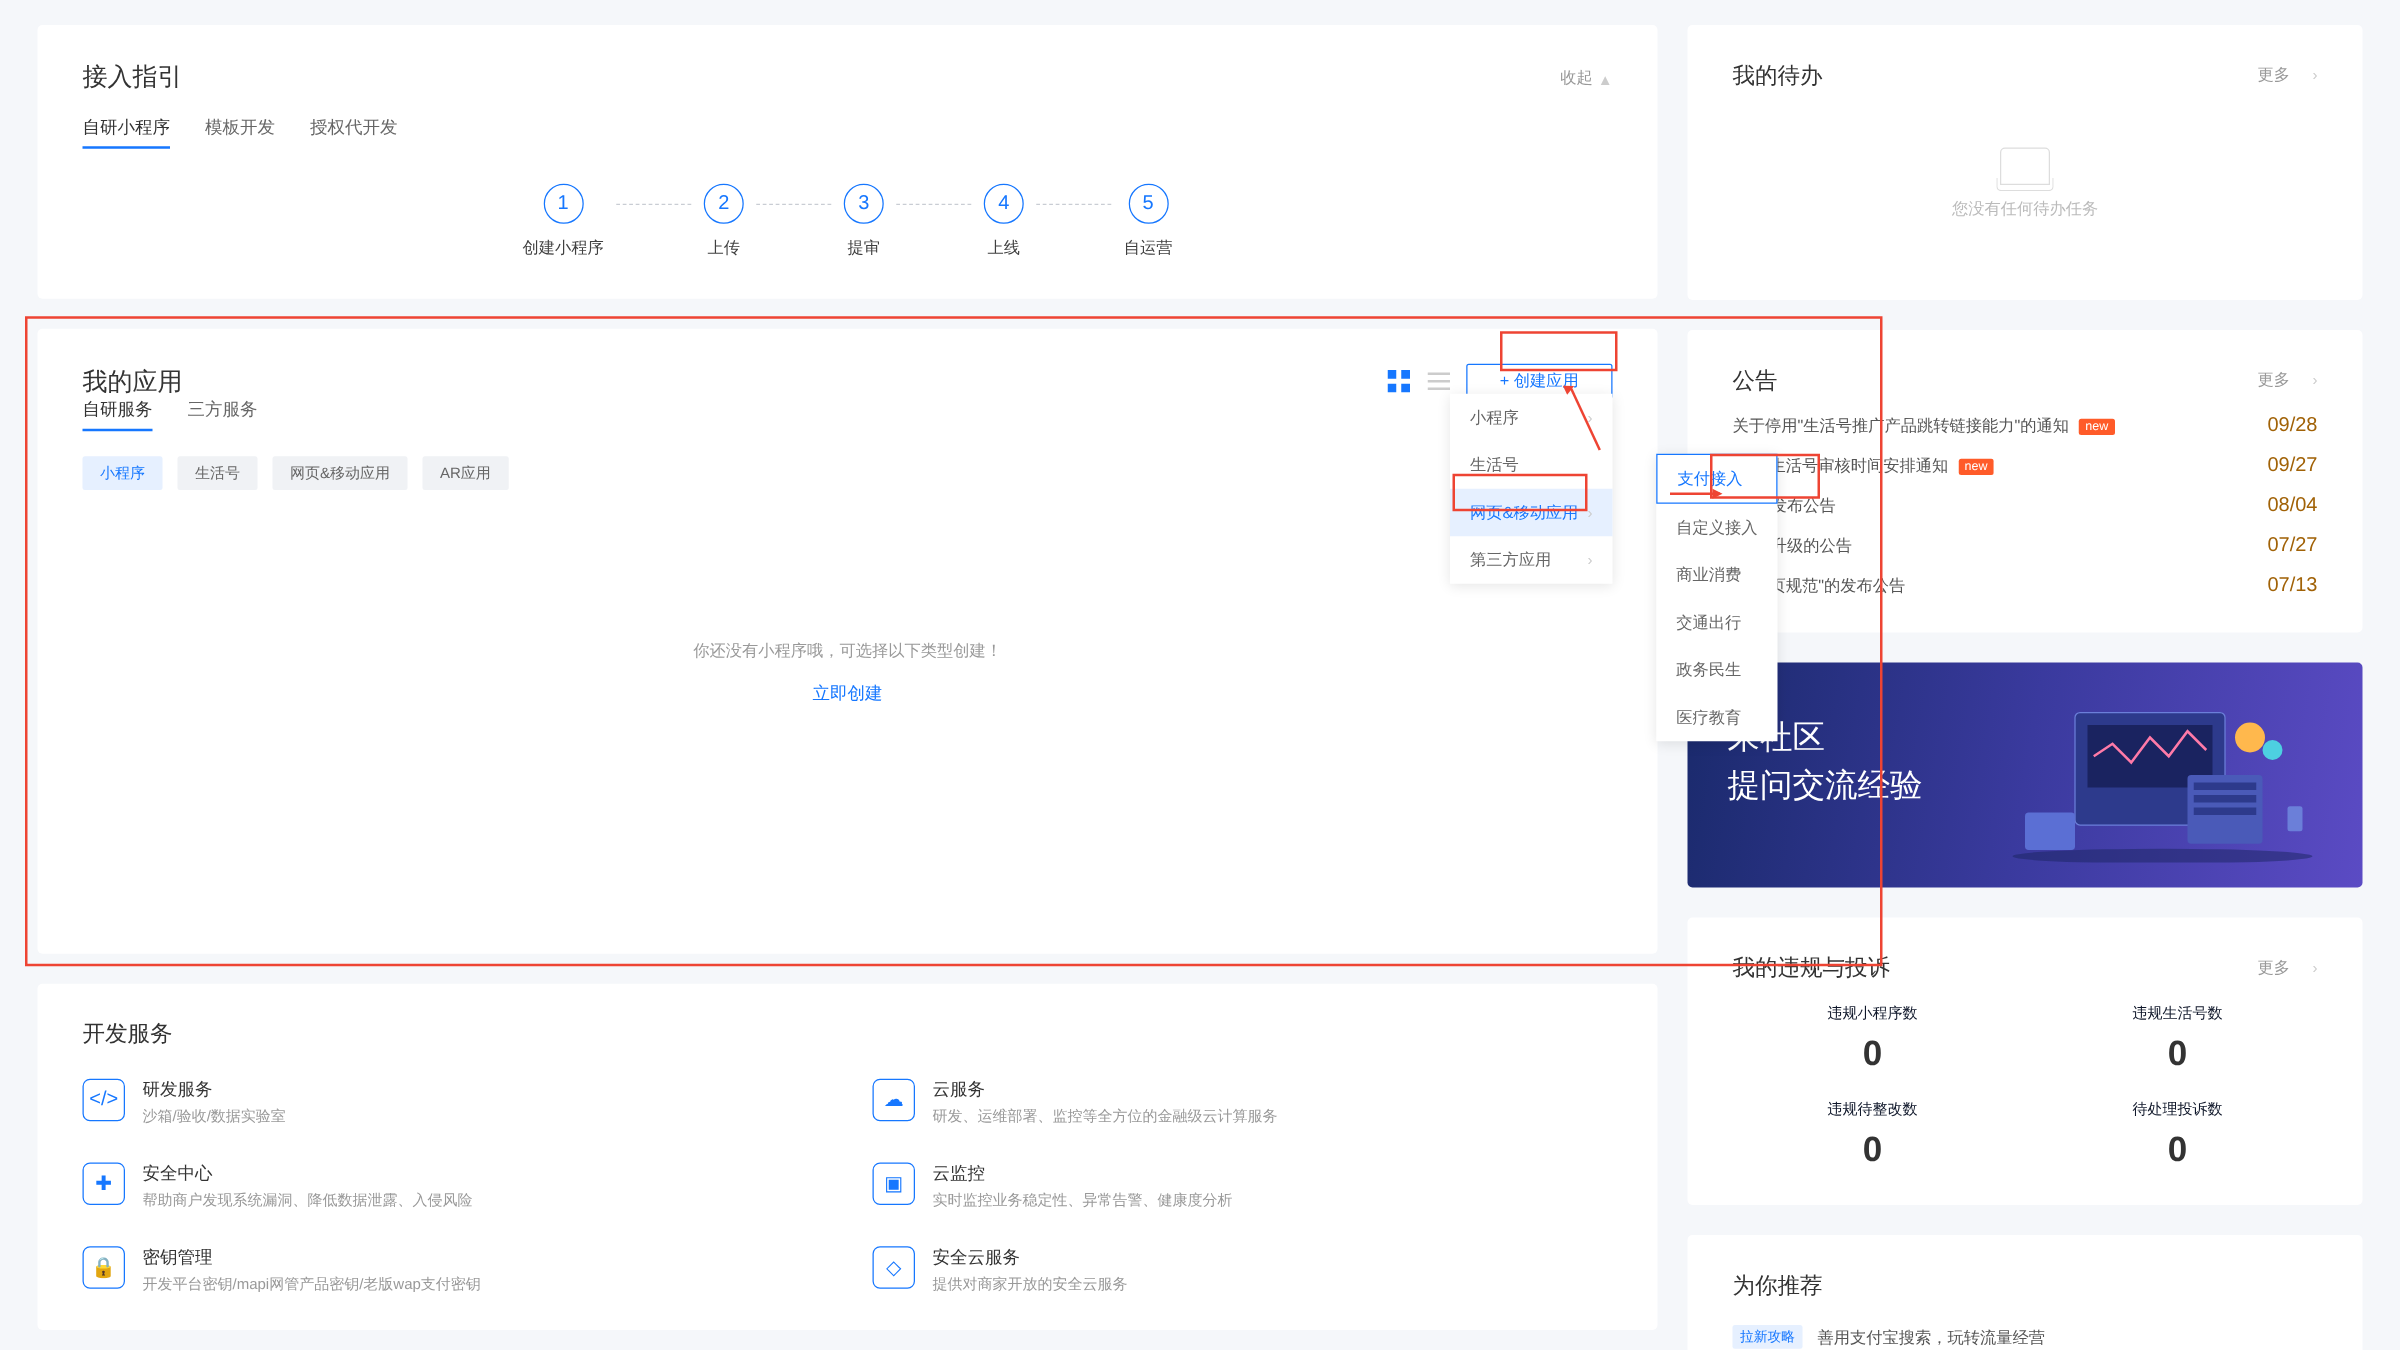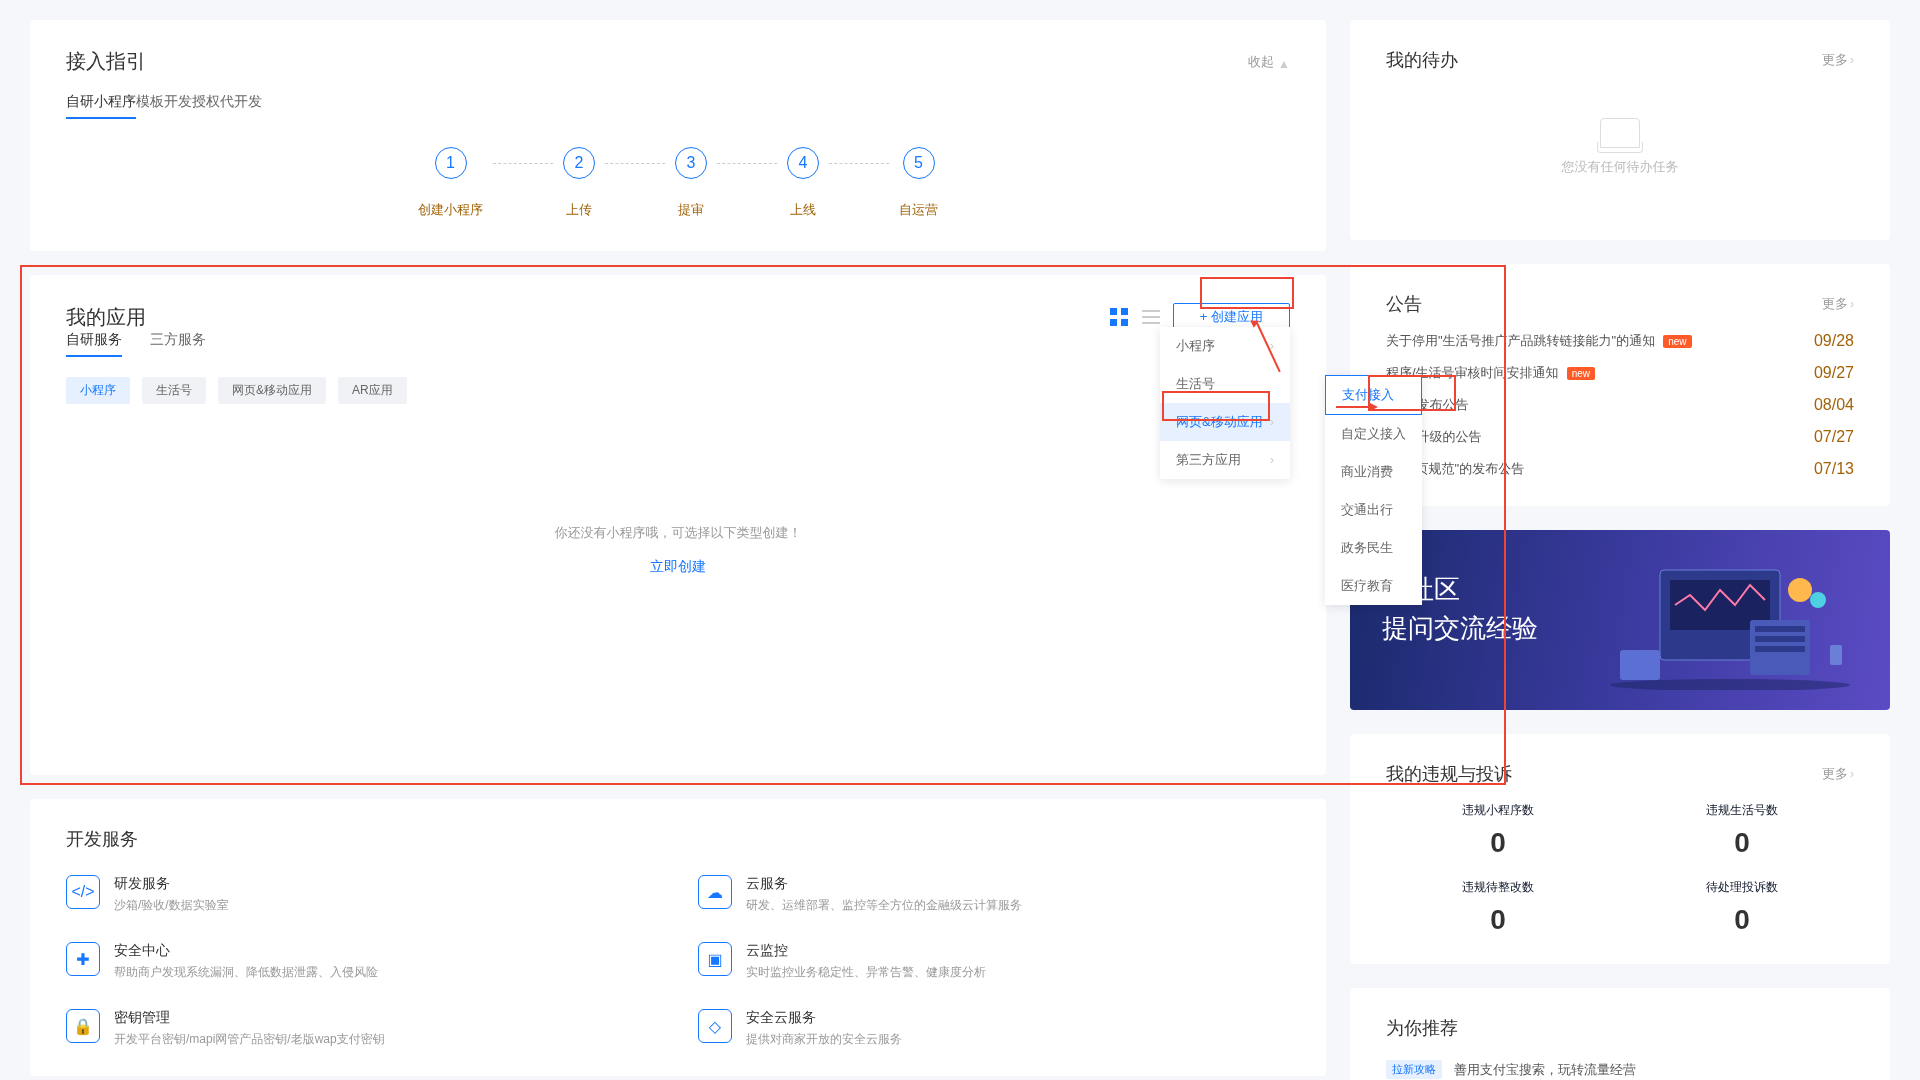--- a/index.html
+++ b/index.html
@@ -7,27 +7,27 @@
 .page { display: flex; padding: 20px 30px; gap: 24px; }
 .left-col { flex: 1; display: flex; flex-direction: column; gap: 24px; }
 .right-col { width: 540px; display: flex; flex-direction: column; gap: 24px; }
 
 .card { background: #fff; border-radius: 4px; padding: 28px 36px; position: relative; }
 
 
 .guide-header { display:flex; justify-content:space-between; align-items:center; margin-bottom: 18px;}
 .guide-title { font-size: 20px; font-weight: 500; color: #333;}
 .collapse { color: #999; font-size: 13px; cursor: pointer; display:flex; align-items:flex-end; gap:4px;}
-.guide-tabs { display:flex; margin-bottom: 18px;}
+.guide-tabs { display:flex; gap: 28px; margin-bottom: 18px;}
 .guide-tab { font-size: 14px; color: #666; cursor: pointer; padding-bottom: 6px; }
 .guide-tab.active { color: #333; border-bottom: 2px solid #1677ff; font-weight: 500;}
 .steps { display:flex; justify-content:center; align-items:flex-start; gap:10px; padding: 10px 0 4px;}
 .step { display:flex; flex-direction:column; align-items:center; gap:10px;}
 .step-num { width: 32px; height: 32px; border: 1.5px solid #1677ff; color: #1677ff; border-radius: 50%; display:flex; align-items:center; justify-content:center; font-size: 16px;}
-.step-label { font-size: 13px; color: #a16207; margin-top: 12px;}
+.step-label { font-size: 13px; color: #404040;}
 .step-line { width: 60px; height:1px; border-top: 1px dashed #c9cdd4; margin-top: 16px;}
 
 
 .myapps-card { min-height: 500px; }
 .myapps-header { display:flex; justify-content:space-between; align-items:center; }
 .myapps-title { font-size: 20px; font-weight: 500;}
 .myapps-tools { display:flex; align-items:center; gap: 12px;}
 .view-icon { width:20px; height:20px; cursor:pointer; display:flex; align-items:center; justify-content:center;}
 .grid-ic { color:#1677ff; font-size:18px;}
 .list-ic { color:#ccc; font-size:18px;}
@@ -59,21 +59,21 @@
 .dev-title { font-size: 18px; font-weight:500; margin-bottom: 24px;}
 .dev-grid { display:grid; grid-template-columns: 1fr 1fr; gap: 28px 40px;}
 .dev-item { display:flex; gap:14px; align-items:flex-start;}
 .dev-icon { width:34px; height:34px; border:1.5px solid #1677ff; border-radius:6px; color:#1677ff; display:flex; align-items:center; justify-content:center; font-size:16px; flex-shrink:0;}
 .dev-name { font-size:14px; color:#333; margin-bottom:4px;}
 .dev-desc { font-size:12px; color:#999;}
 
 
 .r-header { display:flex; justify-content:space-between; align-items:center; margin-bottom:16px;}
 .r-title { font-size:18px; font-weight:500;}
-.more { color:#999; font-size:13px; cursor:pointer; display:flex; align-items:center; gap:2px;text-align:center;}
+.more { color:#999; font-size:13px; cursor:pointer; display:flex; align-items:center; gap:18px;text-align:center;}
 .todo-empty { display:flex; flex-direction:column; align-items:center; padding: 30px 0 20px; gap:10px; color:#bbb;}
 .inbox-ic { width:40px; height:30px; border:1.5px solid #ddd; border-radius: 4px 4px 0 0; position:relative;}
 .inbox-ic::after{content:''; position:absolute; bottom:-6px; left:-4px; right:-4px; height:10px; border:1.5px solid #ddd; border-top:none; border-radius:0 0 4px 4px;}
 .ann-list { display:flex; flex-direction:column; gap:14px;}
 .ann-row { display:flex; justify-content:space-between; align-items:center; cursor:pointer;}
 .ann-text { font-size:13px; color:#555; display:flex; align-items:center; gap:8px; white-space:nowrap; overflow:hidden; text-overflow:ellipsis;}
 .ann-date { font-size:16px; color:#a16207;}
 .new-badge { background:#ff5b29; color:#fff; font-size:10px; padding:1px 5px; border-radius:2px;}
 
 .banner { background: linear-gradient(100deg, #1a2a6c 0%, #3a3a9e 50%, #5b4bc4 100%); border-radius:4px; padding: 40px 32px; color:#fff; position:relative; overflow:hidden; min-height:180px;}

